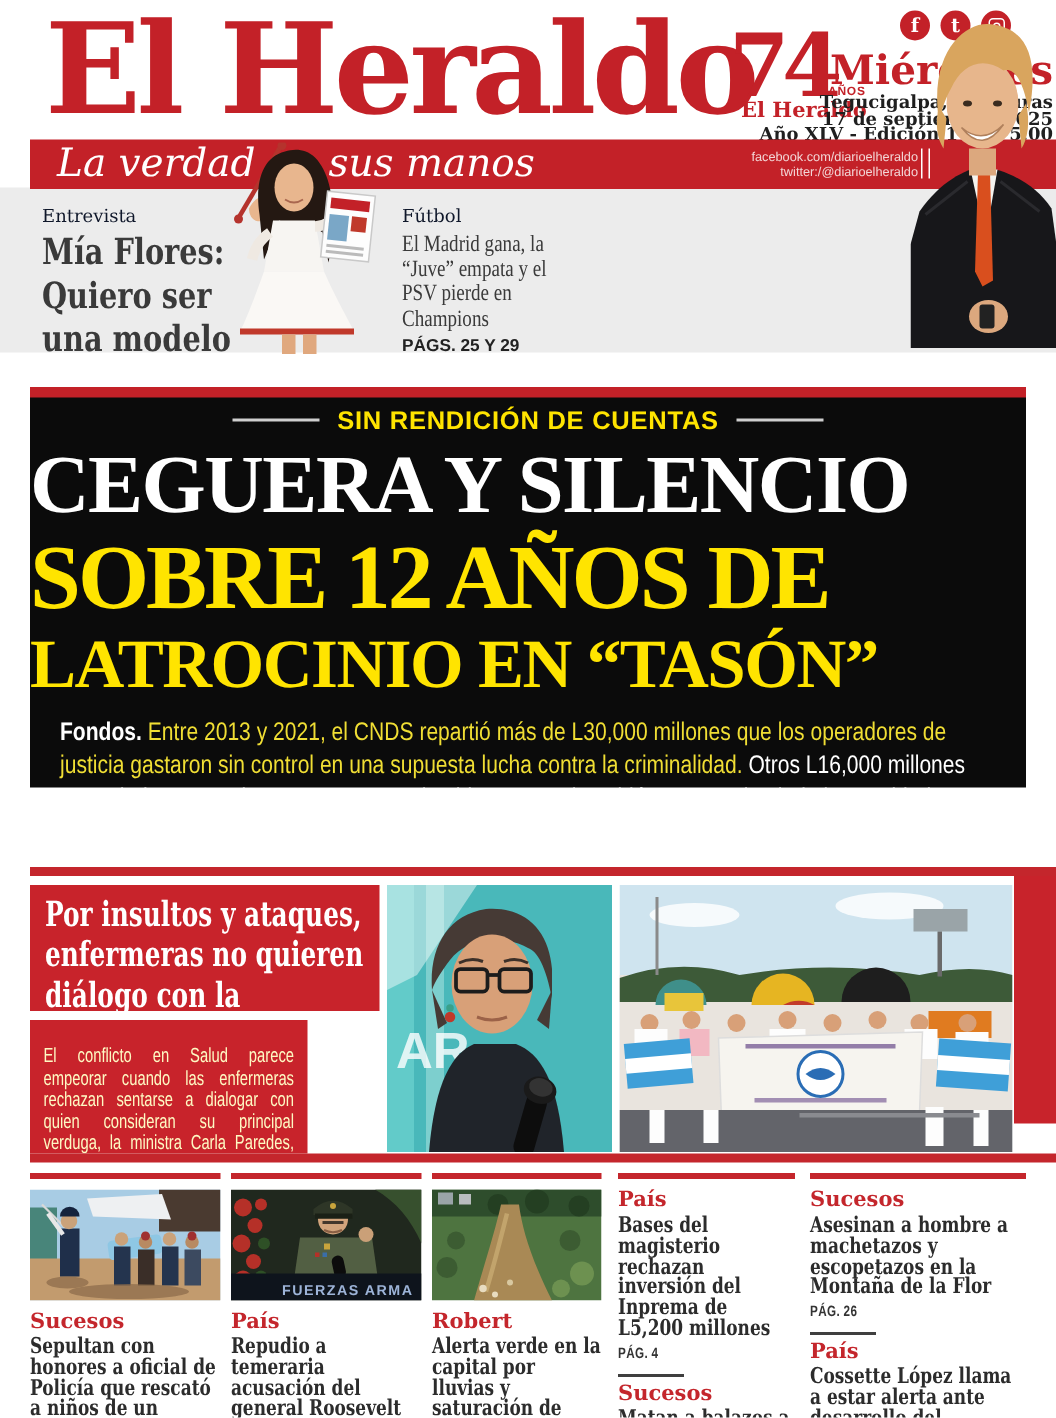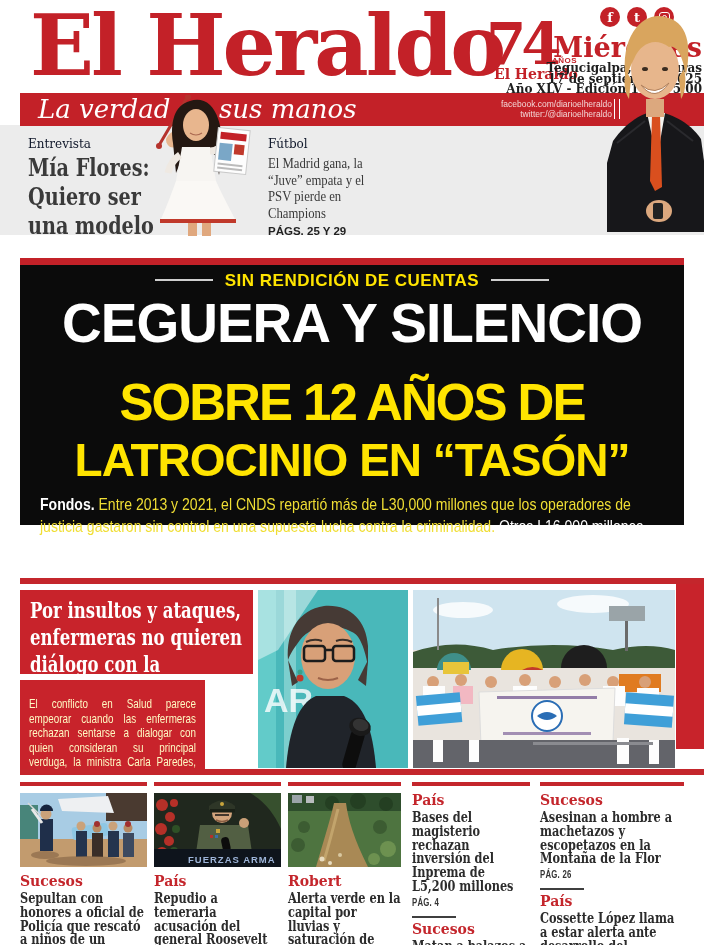--- a/index.html
+++ b/index.html
@@ -29,23 +29,23 @@
   .tz-label{font-family:"DejaVu Serif",serif;font-weight:normal;font-size:12px;color:#0f172a;line-height:17px;}
   .cond{transform-origin:0 0;}
   .teaser-big{font-family:"DejaVu Serif",serif;font-weight:bold;font-size:24px;line-height:29px;color:#3a3a3a;width:188px;transform:scaleX(.8);}
   .teaser-title{font-family:"Liberation Serif",serif;font-size:15.5px;line-height:16.5px;color:#3a3a3a;width:134px;transform:scaleX(.82);margin-top:2px;}
   .tz-page{font-weight:bold;font-size:11.5px;color:#222;margin-top:4px;}
   
   .black-block{left:20px;top:258px;width:664px;height:267px;background:#0b0b0b;}
   .red-top{width:100%;height:7px;background:#c32128;}
   .kicker-row{text-align:center;margin-top:5px;color:#ffe400;font-weight:bold;font-size:17px;letter-spacing:.5px;line-height:22px;}
   .dash{display:inline-block;vertical-align:middle;width:58px;height:2px;background:#cfcfcf;margin:0 12px 3px 12px;}
-  .hl{font-family:Liberation Sans, sans-serif;font-weight:bold;text-align:center;letter-spacing:-1px;}
+  .hl{font-family:Liberation Serif, serif;font-weight:bold;letter-spacing:-1px;}
   .hl1{color:#fff;font-size:55px;line-height:58px;margin-top:2px;}
-  .hl2{color:#ffe400;font-size:51px;line-height:64px;margin-top:19px;letter-spacing:-2px;}
+  .hl2{color:#ffe400;font-size:61px;line-height:64px;margin-top:2px;letter-spacing:-2px;}
   .hl3{color:#ffe400;font-size:46px;line-height:50px;}
   .lead-wrap{margin:9px 20px 0 20px;overflow:visible;}
   .lead{font-size:17px;line-height:22px;color:#fff;width:121%;transform:scaleX(.826);transform-origin:0 0;}
   .lead .lbl{font-weight:bold;color:#fff;}
   .lead .hi{color:#f0de34;}
   
   .rule{background:#c4262c;height:6px;left:20px;width:684px;}
   .nurses-headline{left:20px;top:590px;width:233px;height:84px;background:#c8232b;color:#fff;padding:6px 10px;box-sizing:border-box;overflow:hidden;}
   .nurses-headline .txt{font-family:"DejaVu Serif",serif;font-weight:bold;font-size:23px;line-height:27px;width:139%;transform:scaleX(.72);transform-origin:0 0;}
   .nurses-body{left:20px;top:680px;width:185px;height:89px;background:#c8232b;color:#fef9c3;padding:17px 9px;box-sizing:border-box;overflow:hidden;}

